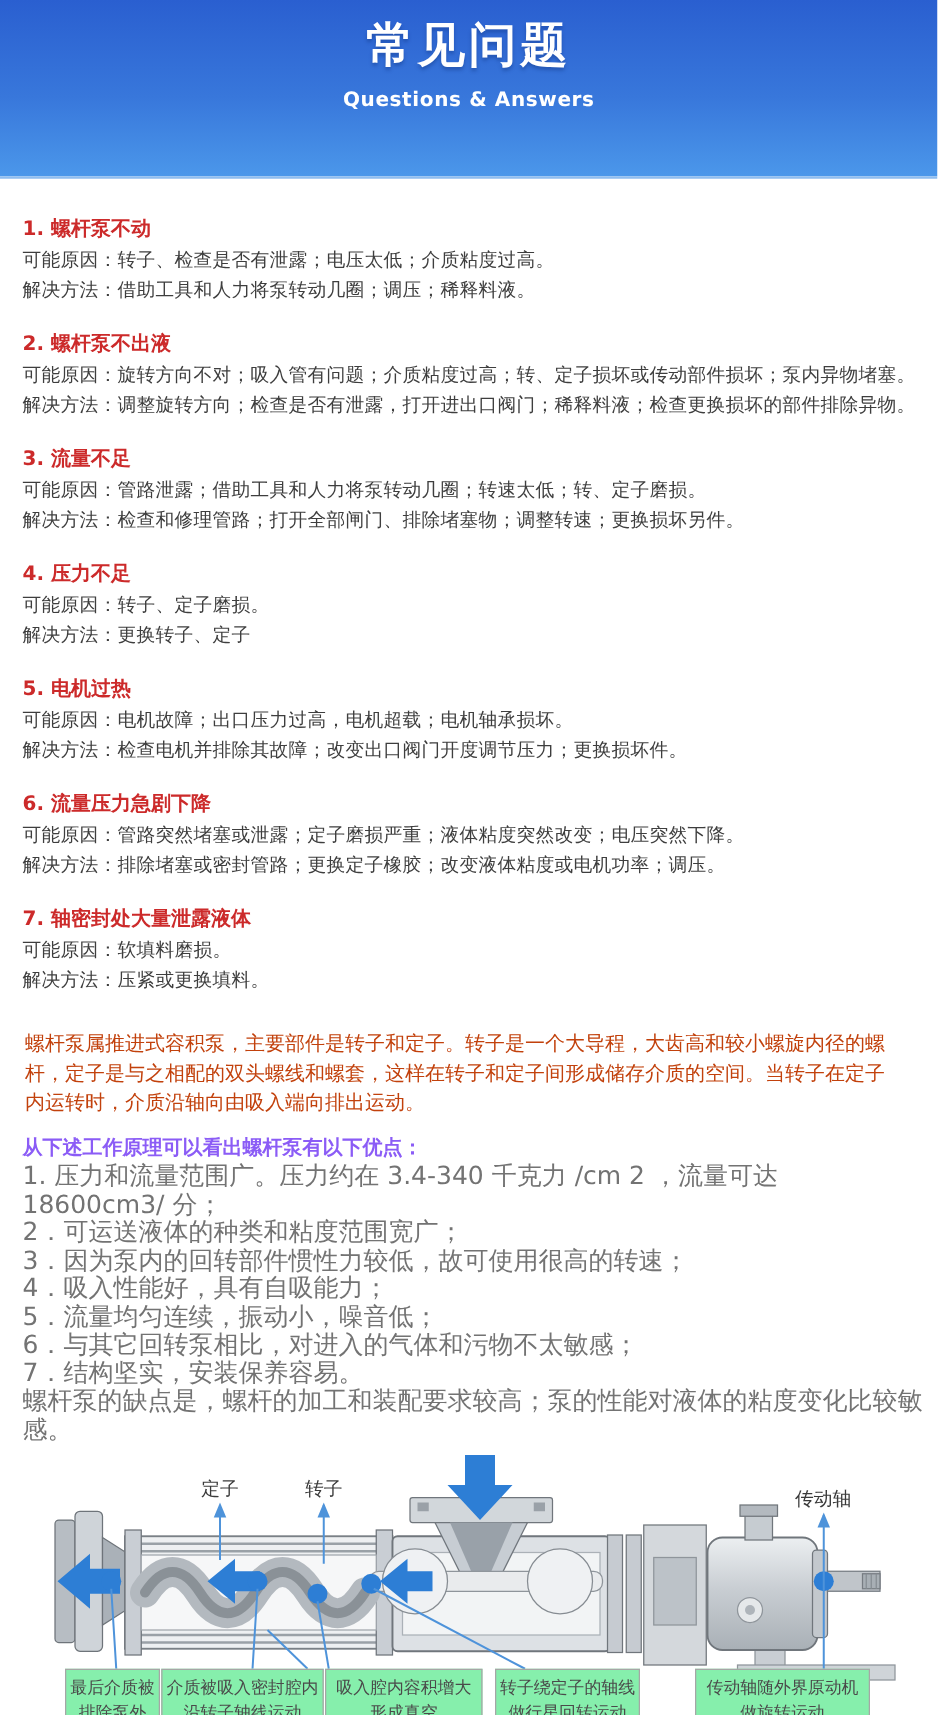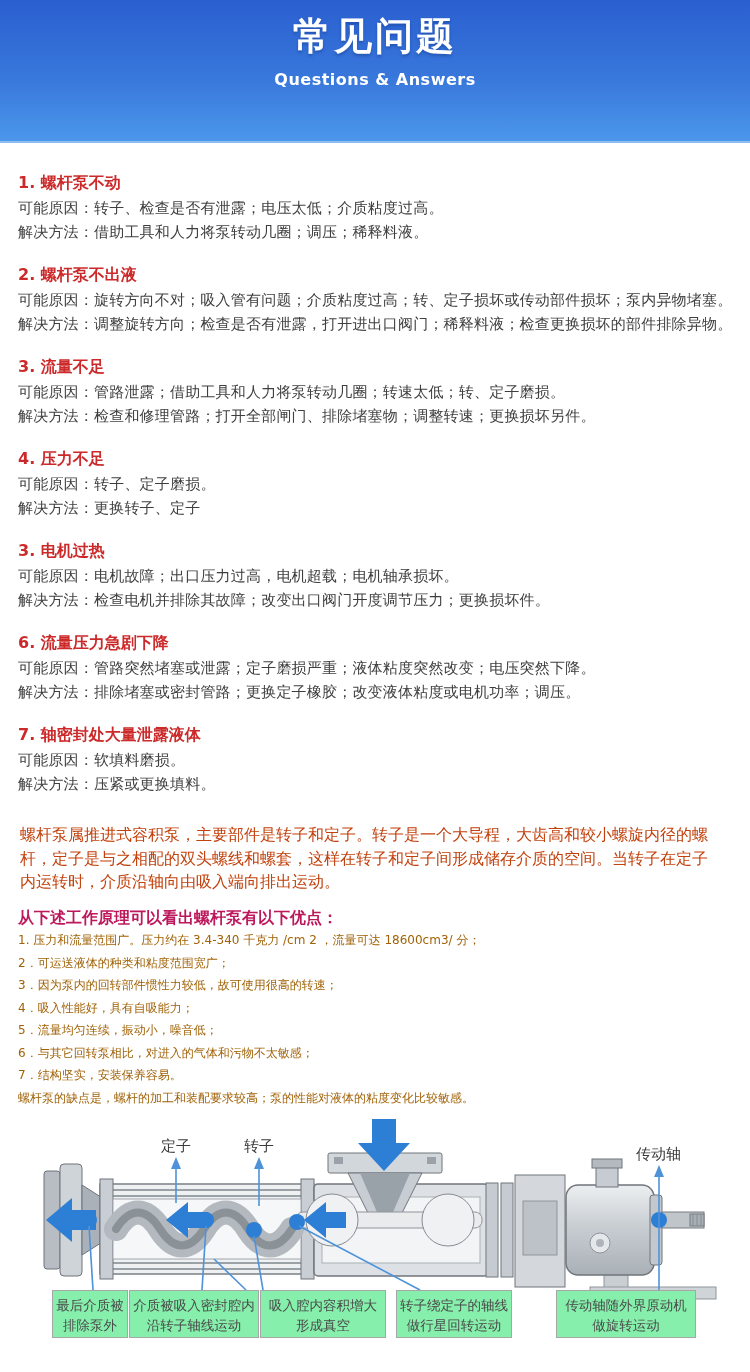--- a/index.html
+++ b/index.html
@@ -32,24 +32,24 @@
   .faq-line{
     font-size:15px;letter-spacing:.2px;color:#3e3e3e;line-height:24px;
   }
   
   .desc{
     margin:27px 18px 0 2px;font-size:16px;color:#c2410c;line-height:23.5px;
   }
   
   .adv{margin-top:13px;}
   .adv-heading{
-    margin:0;font-size:16px;font-weight:bold;color:#be185d;line-height:22.5px;
+    margin:0;font-size:16px;font-weight:bold;color:#8b5cf6;line-height:22.5px;
   }
   .adv-item,.adv-foot{
-    font-size:12px;color:#a16207;line-height:22.5px;
+    font-size:20px;color:#737373;line-height:22.5px;
   }
   
   .diagram{position:relative;width:692px;height:248px;margin-top:4px;}
   .diagram svg{position:absolute;left:0;top:0;}
   .part-label{
     position:absolute;font-size:15px;color:#3a3a3a;white-space:nowrap;
   }
   .cap{
     position:absolute;top:177px;height:42px;
     border:1px solid #a6a6a6;background:#86efac;
@@ -87,21 +87,21 @@
       <div class="faq-line">解决方法：检查和修理管路；打开全部闸门、排除堵塞物；调整转速；更换损坏另件。</div>
     </div>
 
     <div class="faq-section">
       <div class="faq-heading">4. 压力不足</div>
       <div class="faq-line">可能原因：转子、定子磨损。</div>
       <div class="faq-line">解决方法：更换转子、定子</div>
     </div>
 
     <div class="faq-section">
-      <div class="faq-heading">3. 电机过热</div>
+      <div class="faq-heading">5. 电机过热</div>
       <div class="faq-line">可能原因：电机故障；出口压力过高，电机超载；电机轴承损坏。</div>
       <div class="faq-line">解决方法：检查电机并排除其故障；改变出口阀门开度调节压力；更换损坏件。</div>
     </div>
 
     <div class="faq-section">
       <div class="faq-heading">6. 流量压力急剧下降</div>
       <div class="faq-line">可能原因：管路突然堵塞或泄露；定子磨损严重；液体粘度突然改变；电压突然下降。</div>
       <div class="faq-line">解决方法：排除堵塞或密封管路；更换定子橡胶；改变液体粘度或电机功率；调压。</div>
     </div>
 

